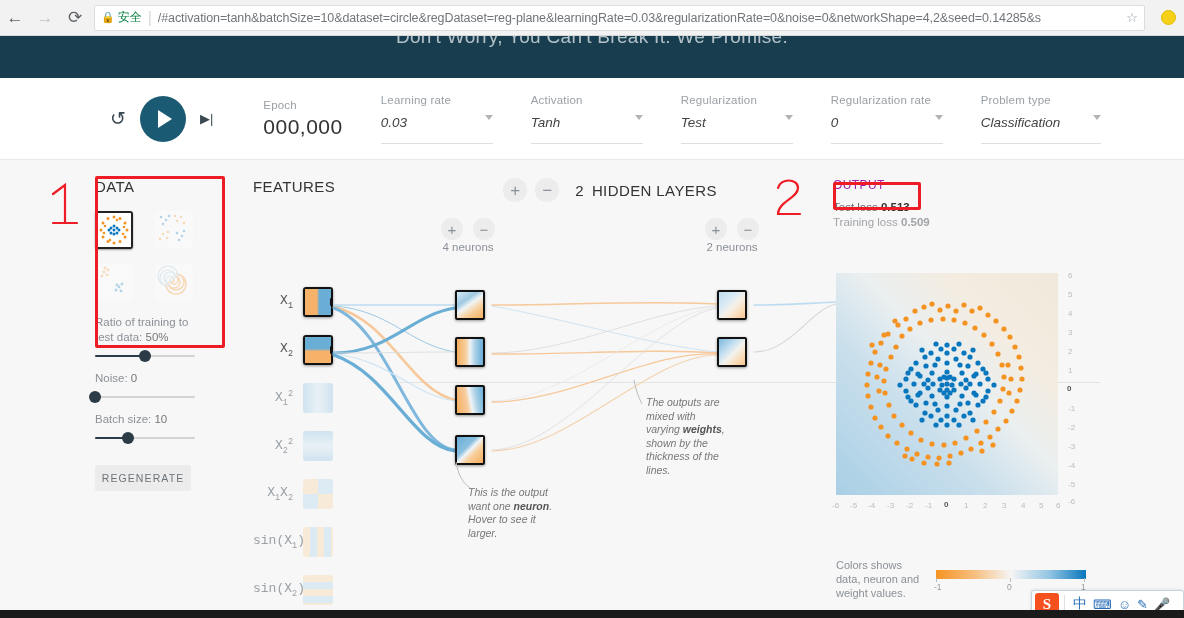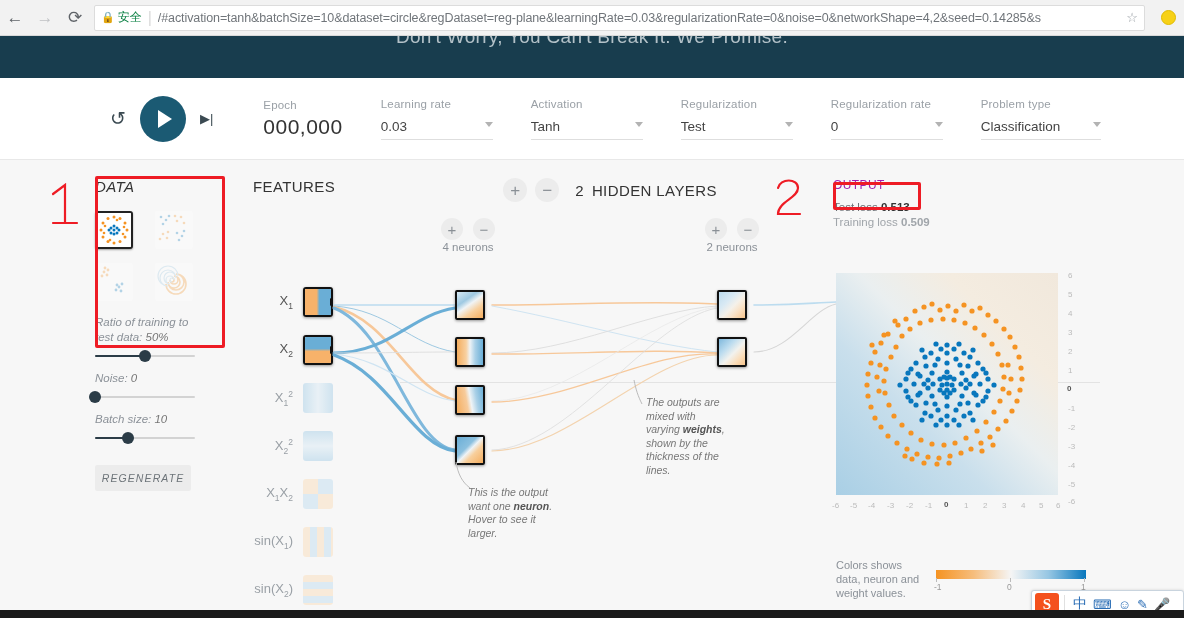--- a/index.html
+++ b/index.html
@@ -75,35 +75,35 @@
   .ctl-label { font-size: 11.5px; color: #9aa0a6; letter-spacing: .2px; }
   .epoch-value {
     font-size: 21px; color: #333; margin-top: 4px; letter-spacing: .5px;
   }
   .ctl {
     margin-left: 38px; width: 112px;
   }
   .ctl.wide { width: 120px; }
   .select-wrap {
     margin-top: 9px; border-bottom: 1px solid #dedede;
-    display: flex; align-items: center; justify-content: space-between;
-    padding-bottom: 5px; cursor: pointer;
+    display: flex; align-items: flex-start; justify-content: space-between;
+    padding-bottom: 13px; cursor: pointer; font-style: italic;
   }
   .select-val { font-size: 13.5px; color: #444; }
   .caret {
     width: 0; height: 0; border-left: 4.5px solid transparent;
     border-right: 4.5px solid transparent; border-top: 5px solid #b3b3b3;
     margin-bottom: 4px;
   }
 
   
   .main { position: absolute; left: 0; top: 160px; width: 1184px; height: 458px; background: #f7f7f7; }
 
   
-  .data-col { position: absolute; left: 95px; top: 18px; width: 130px; font-style: italic; }
+  .data-col { position: absolute; left: 95px; top: 18px; width: 130px; }
   .col-title { font-size: 15px; color: #333; letter-spacing: .4px; font-weight: 400; }
   .col-sub { font-size: 12px; color: #9aa0a6; line-height: 15px; margin-top: 9px; }
   .dataset-grid {
     margin-top: 16px; display: grid; grid-template-columns: 42px 42px;
     grid-gap: 14px 18px;
   }
   .ds {
     width: 38px; height: 38px; border-radius: 3px; cursor: pointer;
     background: #fff; position: relative; overflow: hidden;
   }
@@ -132,21 +132,21 @@
   
   .redbox { position: absolute; border: 3px solid #ee1c25; border-radius: 2px; pointer-events: none; }
   .red-mark { position: absolute; color: #ee1c25; pointer-events: none; }
 
   
   .feat-col { position: absolute; left: 253px; top: 18px; width: 120px; }
   .feat-list { position: absolute; left: 253px; top: 118px; width: 120px; }
   .feat-row { height: 48px; display: flex; align-items: center; }
   .feat-name {
     width: 50px; text-align: right; padding-right: 10px;
-    font-size: 13px; color: #9aa0a6; font-family: Liberation Sans, sans-serif;
+    font-size: 13px; color: #9aa0a6; font-family: Liberation Mono, monospace;
   }
   .feat-name.active { color: #555; }
   .feat-name sub { font-size: 8.5px; }
   .feat-name sup { font-size: 8.5px; }
   .feat-box { width: 30px; height: 30px; border-radius: 3px; overflow: hidden; position: relative; }
   .feat-box.active { border: 2px solid #111; box-shadow: 0 1px 3px rgba(0,0,0,.4); }
   .feat-box.inactive { opacity: .45; }
   .feat-port {
     position: absolute; right: -5px; top: 50%; margin-top: -4px;
     width: 0; height: 0; border-left: 6px solid #111;

